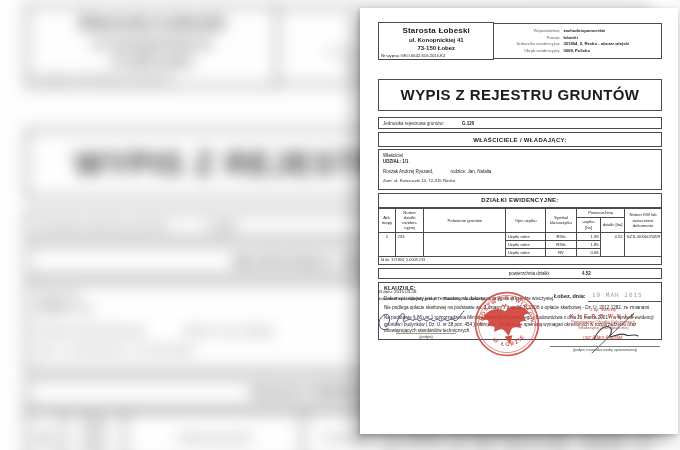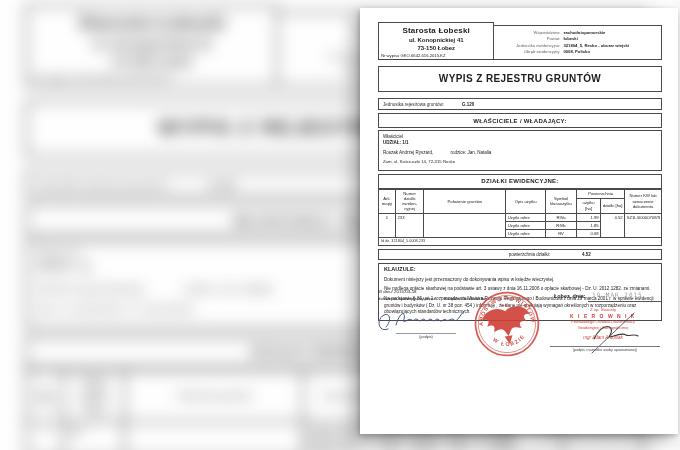--- a/index.html
+++ b/index.html
@@ -1,31 +1,31 @@
 <!DOCTYPE html>
 <html><head>
 <meta charset="utf-8">
 <style>
   html,body{margin:0;padding:0;background:#fbfbfb;}
   .stage{position:relative;width:680px;height:450px;overflow:hidden;background:#fbfbfb;
          font-family:"Liberation Sans",sans-serif;color:#1c1c1c;}
   
   .page{width:318px;height:426px;background:#ffffff;position:relative;box-sizing:border-box;}
   .content{padding:14px 16px 0 18px;}
-  .hdr{display:flex;align-items:flex-end;}
+  .hdr{display:flex;align-items:center;}
   .hdr-left{width:41%;border:1px solid #4a4a4a;text-align:center;padding:3px 2px 1px;box-sizing:border-box;}
   .hdr-right{flex:1;border:1px solid #4a4a4a;border-left:none;padding:3px 4px 2px;box-sizing:border-box;}
   .issuer-name{font-size:8px;font-weight:bold;letter-spacing:.2px;}
   .issuer-line{font-size:6px;font-weight:bold;margin-top:2px;}
   .extract-no{font-size:4.2px;text-align:left;margin-top:2px;white-space:nowrap;}
   .region-row{display:flex;font-size:4.2px;margin:1.8px 0;line-height:1.15;}
   .region-label{width:62px;text-align:right;color:#666;padding-right:3px;flex:none;}
   .region-value{font-weight:bold;}
-  .title-box{margin-top:6px;border:1px solid #4a4a4a;text-align:center;padding:6px 0 7px;
-             font-size:10px;font-weight:bold;letter-spacing:.4px;}
+  .title-box{margin-top:19px;border:1px solid #4a4a4a;text-align:center;padding:6px 0 7px;
+             font-size:15px;font-weight:bold;letter-spacing:.4px;}
   .regunit{margin-top:6px;border:1px solid #4a4a4a;font-size:4.5px;padding:2.5px 4px;display:flex;}
   .regunit-label{color:#333;}
   .regunit-value{margin-left:18px;font-weight:bold;}
   .sect-head{margin-top:3px;border:1px solid #4a4a4a;text-align:center;font-weight:bold;
              font-size:6px;padding:3.5px 0;letter-spacing:.3px;}
   .owner-box{margin-top:2px;border:1px solid #4a4a4a;font-size:4.5px;padding:2.5px 4px 4px;line-height:1.5;}
   .owner-share{font-weight:bold;}
   .owner-name-row{margin-top:3px;}
   .owner-parents{margin-left:16px;}
   .owner-address{margin-top:2.5px;font-size:4.3px;}

